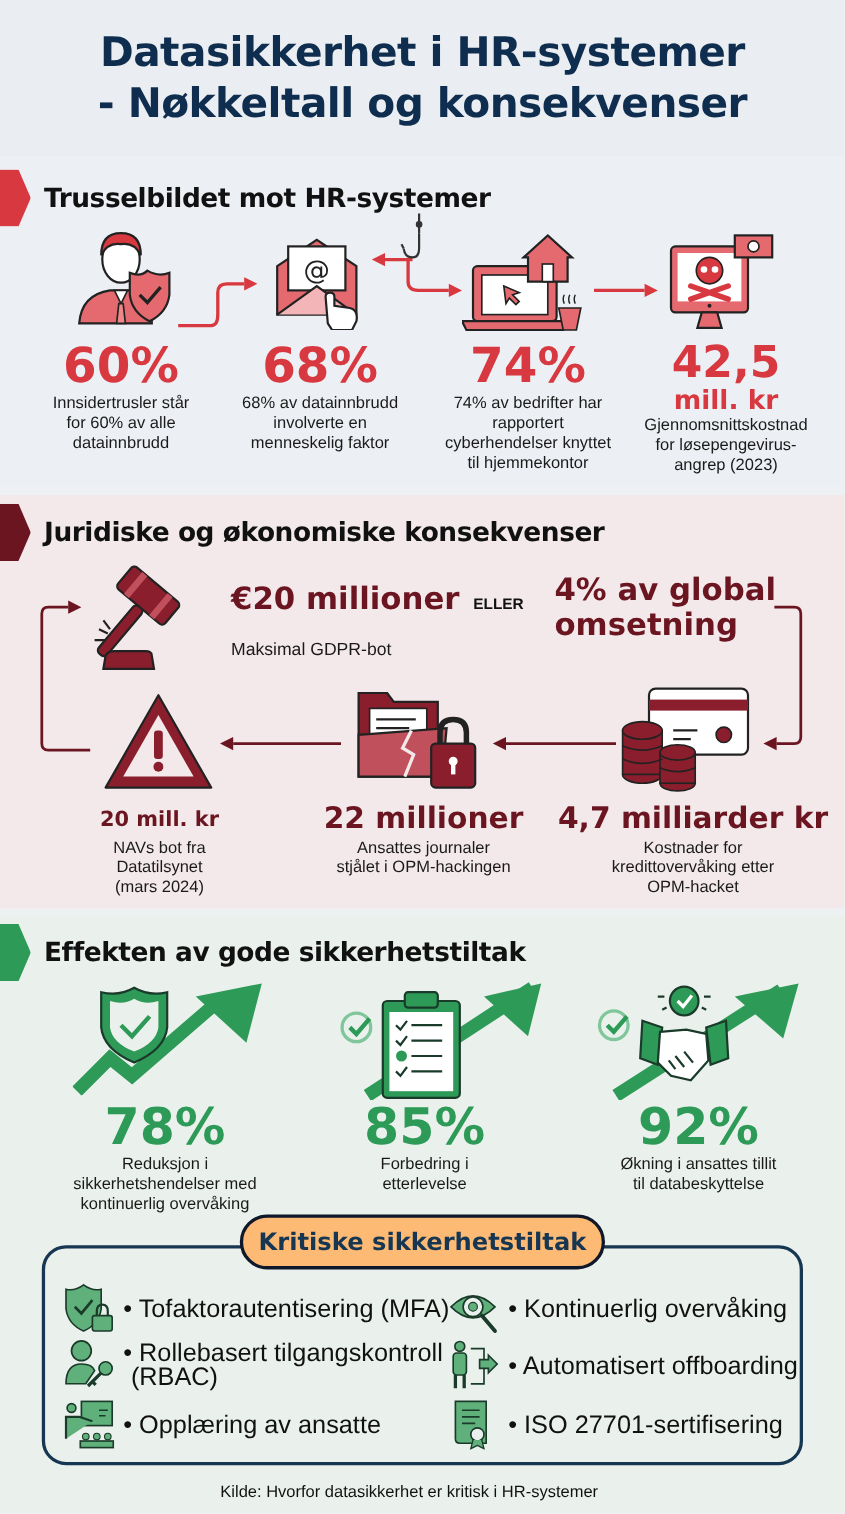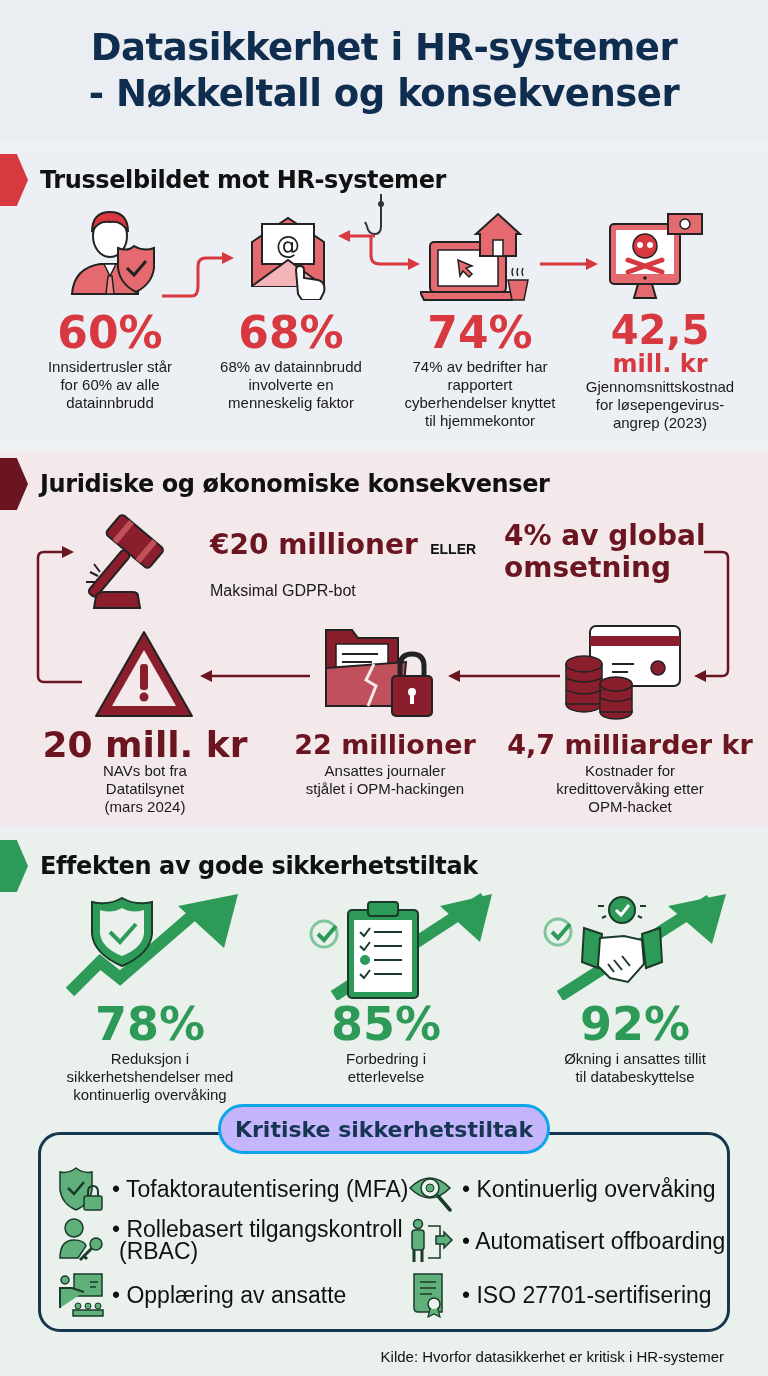--- a/index.html
+++ b/index.html
@@ -42,27 +42,27 @@
   .desc { font-size: 15px; line-height: 18px; color: #1a1a1a; }
   .maroon { color: #6b1521; font-family: "DejaVu Sans", sans-serif; font-weight: bold; }
   .green-big { font-family: "DejaVu Sans", sans-serif; font-weight: bold; color: #2e9a57; font-size: 46px; }
   .icon { position: absolute; }
   .box {
     position: absolute; left: 38px; top: 300px; width: 692px; height: 200px;
     border: 3px solid #163652; border-radius: 22px;
   }
   .box-title {
     position: absolute; left: 218px; top: 272px; width: 332px; height: 50px;
-    border: 3px solid #0ea5e9; border-radius: 26px; background: #c4b5fd;
+    border: 3px solid #0f172a; border-radius: 26px; background: #fdba74;
     display: flex; align-items: center; justify-content: center;
     font-family: "DejaVu Sans", sans-serif; font-weight: bold; font-size: 22px; color: #163652;
   }
   .measure { position: absolute; display: flex; align-items: center; font-size: 23px; color: #111; }
   .measure .ic { width: 46px; height: 46px; margin-right: 8px; flex-shrink: 0; }
-  .source { position: absolute; left: 0; width: 724px; top: 516px; text-align: right; font-size: 15px; color: #111; padding-left: 20px; }
+  .source { position: absolute; left: 0; width: 724px; top: 516px; text-align: center; font-size: 15px; color: #111; padding-left: 20px; }
 </style>
 </head>
 <body>
 
 <div class="title-block">
   <div class="title-line">Datasikkerhet i HR-systemer</div>
   <div class="title-line">- Nøkkeltall og konsekvenser</div>
 </div>
 
 <div class="section sec1">
@@ -240,21 +240,21 @@
         <rect x="4" y="44" width="36" height="40"></rect>
       <ellipse cx="22" cy="44" rx="18" ry="8"></ellipse>
       <ellipse cx="54" cy="92" rx="16" ry="7"></ellipse>
         <rect x="38" y="64" width="32" height="28"></rect>
       <ellipse cx="54" cy="64" rx="16" ry="7"></ellipse>
     </g>
     <path d="M4 58 Q22 66 40 58 M4 70 Q22 78 40 70 M38 78 Q54 85 70 78" stroke="#222" stroke-width="1.5" fill="none"></path>
   </svg>
 
   <div class="stat" style="left:40px;top:278px;width:210px">
-    <div class="maroon" style="font-size:36px;line-height:34px">20 mill. kr</div>
+    <div class="maroon" style="font-size:19px;line-height:34px">20 mill. kr</div>
     <div class="desc">
       <div>NAVs bot fra</div>
       <div>Datatilsynet</div>
       <div>(mars 2024)</div>
     </div>
   </div>
   <div class="stat" style="left:270px;top:278px;width:230px">
     <div class="maroon" style="font-size:27px;line-height:34px">22 millioner</div>
     <div class="desc">
       <div>Ansattes journaler</div>

